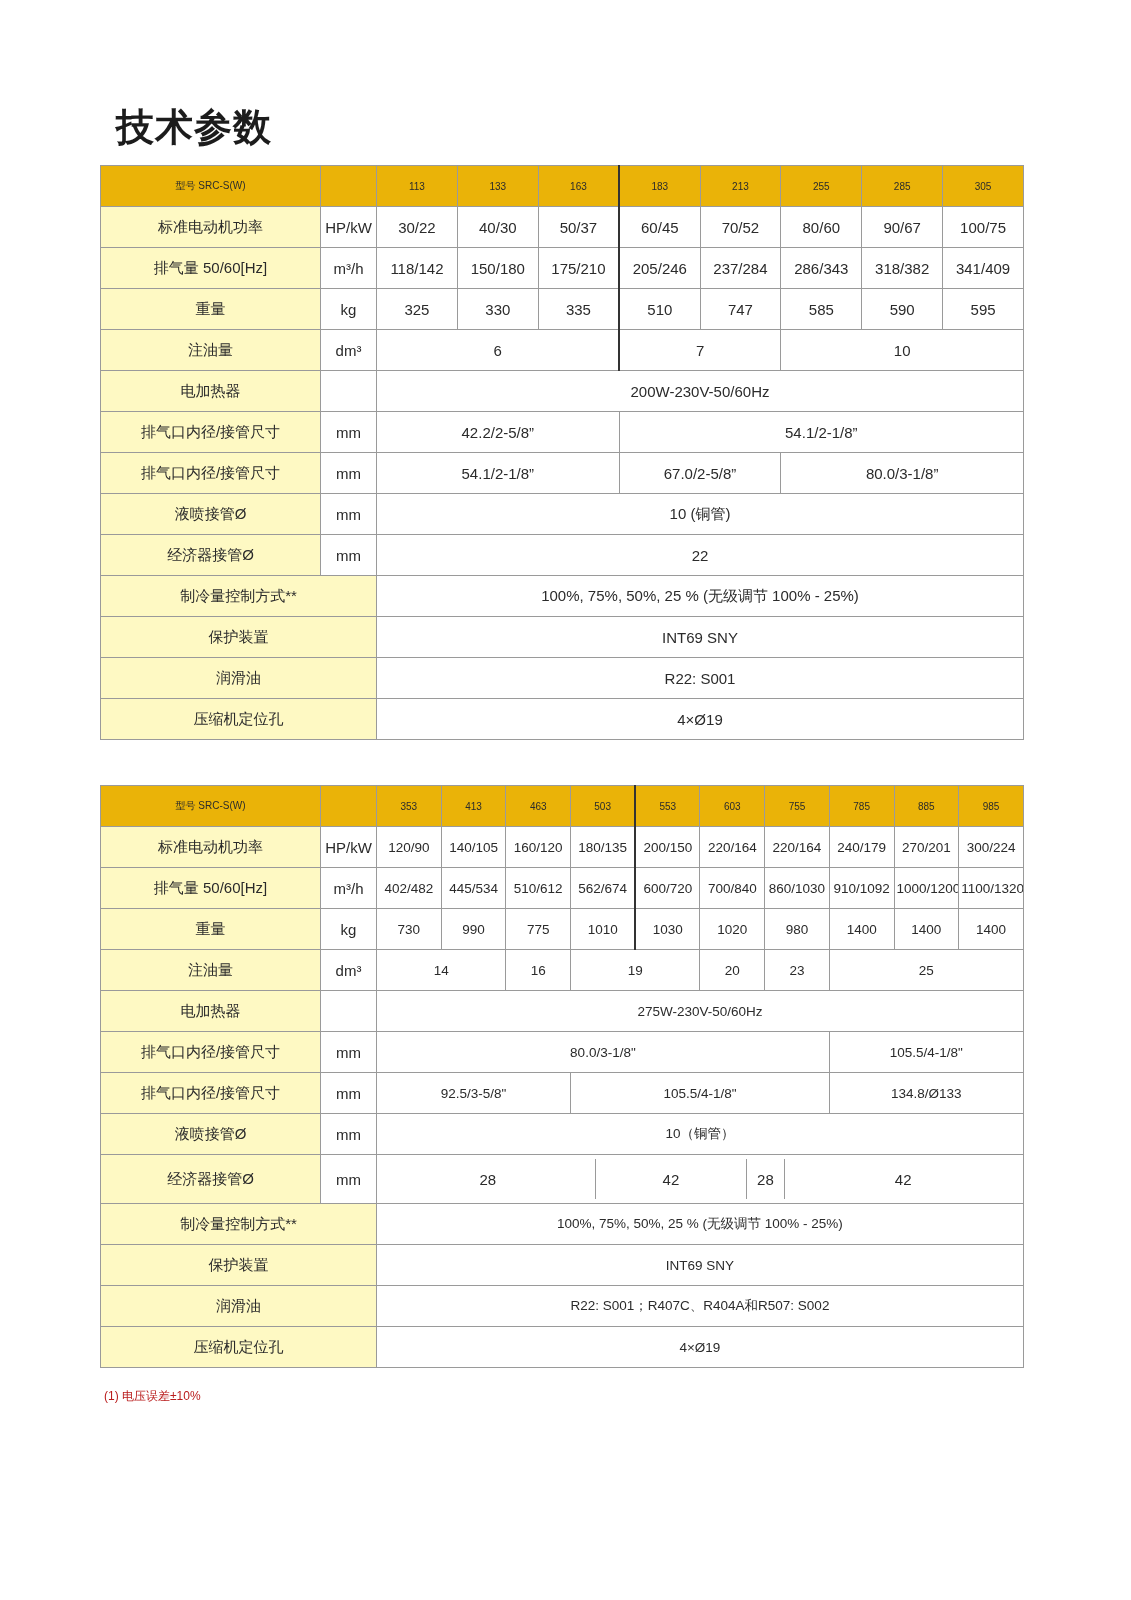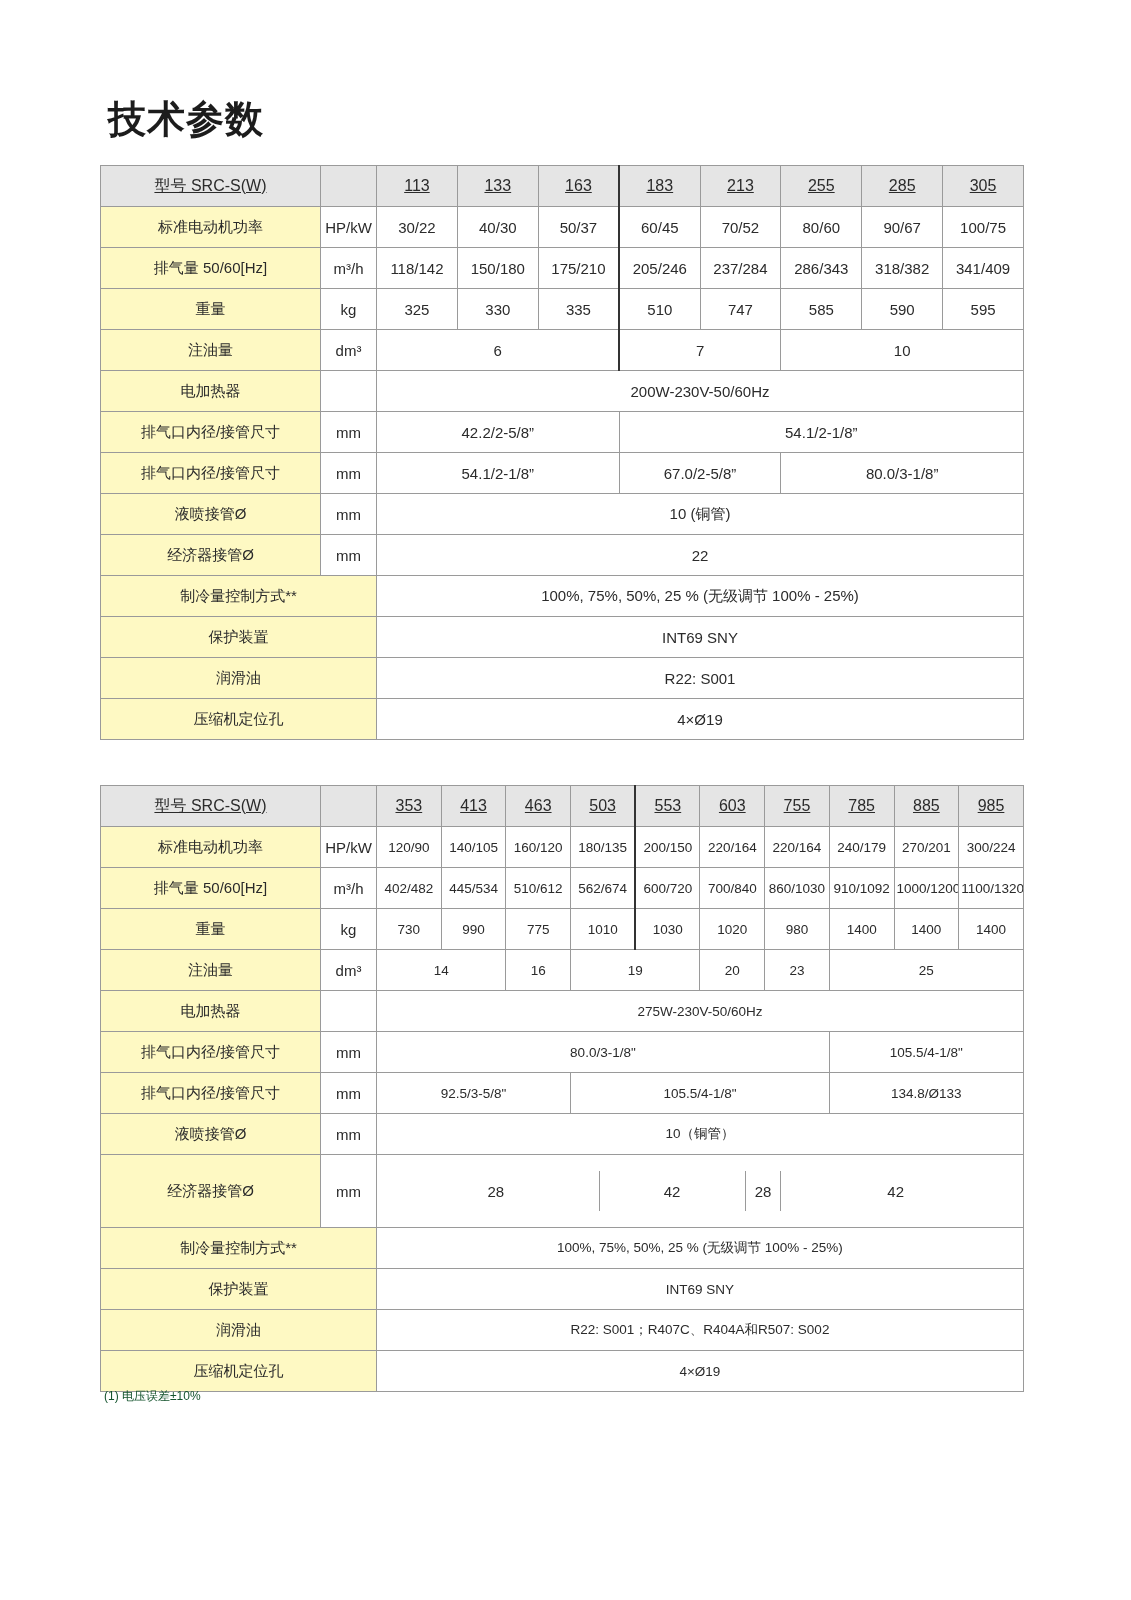--- a/index.html
+++ b/index.html
@@ -2,48 +2,48 @@
 <html><head>
 <meta charset="utf-8">
 <style>
   html,body { margin:0; padding:0; background:#ffffff; }
   .page {
     position:relative; width:1131px; height:1600px; background:#ffffff;
     font-family:"Liberation Sans","DejaVu Sans",sans-serif; color:#2b2b2b;
     overflow:hidden;
   }
   .title {
-    position:absolute; left:100px; top:86px; margin:8px;
+    position:absolute; left:100px; top:86px; margin:16px;
     font-size:38px; font-weight:600; color:#1c1c1c; letter-spacing:1px;
   }
   table.spec-table {
     position:absolute; left:100px; width:923px;
     border-collapse:collapse; table-layout:fixed;
   }
   #table-0 { top:165px; }
   #table-1 { top:785px; }
   .spec-table th, .spec-table td {
     border:1px solid #9a9a9a; height:40px; padding:0 2px;
     text-align:center; vertical-align:middle;
     font-size:15px; font-weight:normal; white-space:nowrap; overflow:hidden;
   }
   #table-1 td.val { font-size:13.5px; }
-  .spec-table thead th { background:#e5e5e5; font-size:16px; color:#2b2b2b;text-decoration:underline; }
+  .spec-table thead th { background:#eab308; font-size:10px; color:#2b2b2b; }
   .spec-table th.rowlabel { background:#fef9c3; font-weight:normal; }
   .dark-r { border-right:2px solid #333333 !important; }
-  td.flexcell { padding:16px;margin-left:9px; }
+  td.flexcell { padding:4px;margin-left:9px; }
   .flexwrap { display:flex; width:100%; height:40px; align-items:stretch; }
   .flexwrap .sub {
     display:flex; align-items:center; justify-content:center;
     border-right:1px solid #9a9a9a; font-size:15px;
   }
   .flexwrap .sub:last-child { border-right:none; }
   .footnote {
     position:absolute; left:104px; top:1388px;
-    font-size:12px; color:#14532d;
+    font-size:12px; color:#b91c1c;
   }
 </style>
 </head>
 <body>
 
 <div class="page">
   <h1 class="title">技术参数</h1>
   <table class="spec-table" id="table-0">
       <colgroup>
         <col style="width: 220px;">

